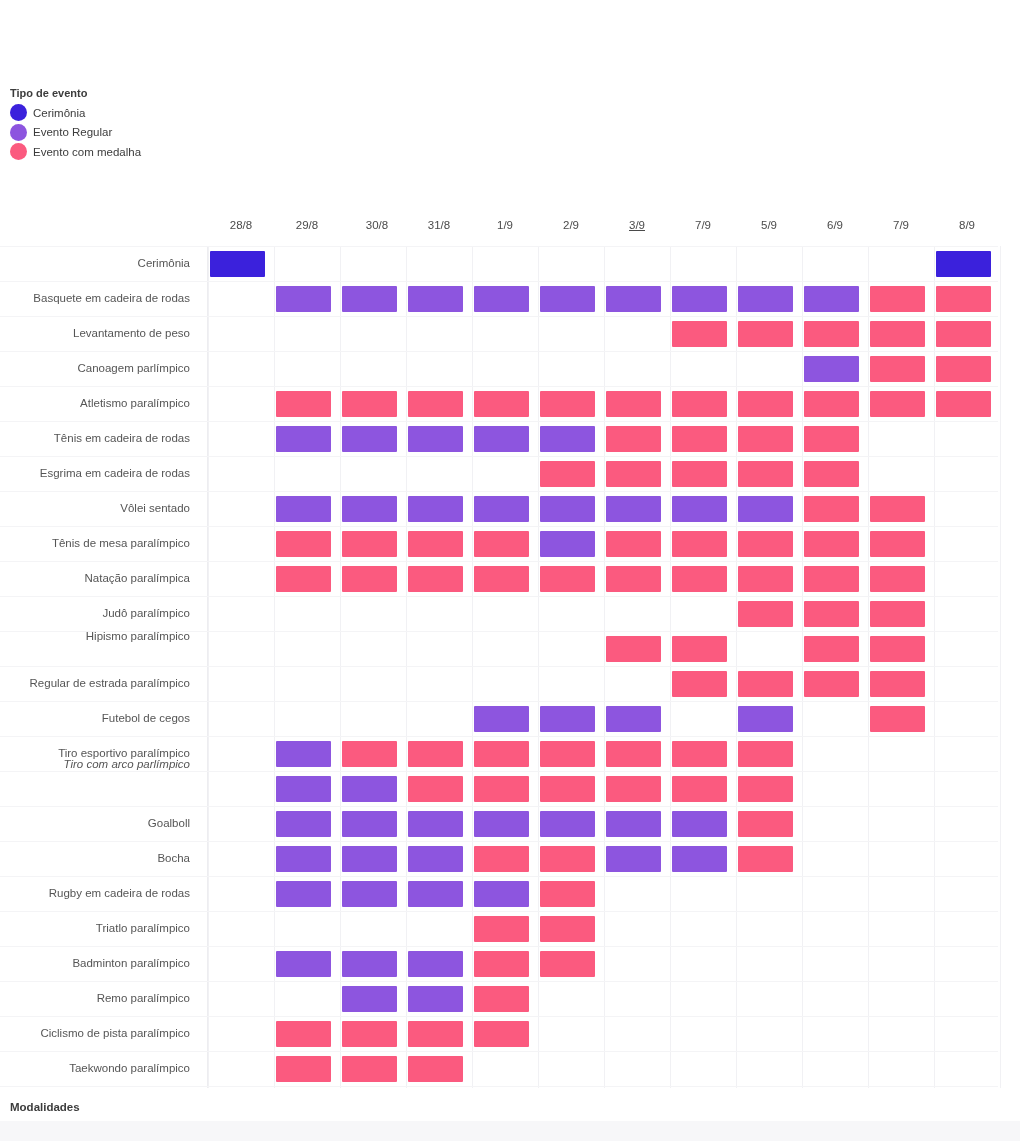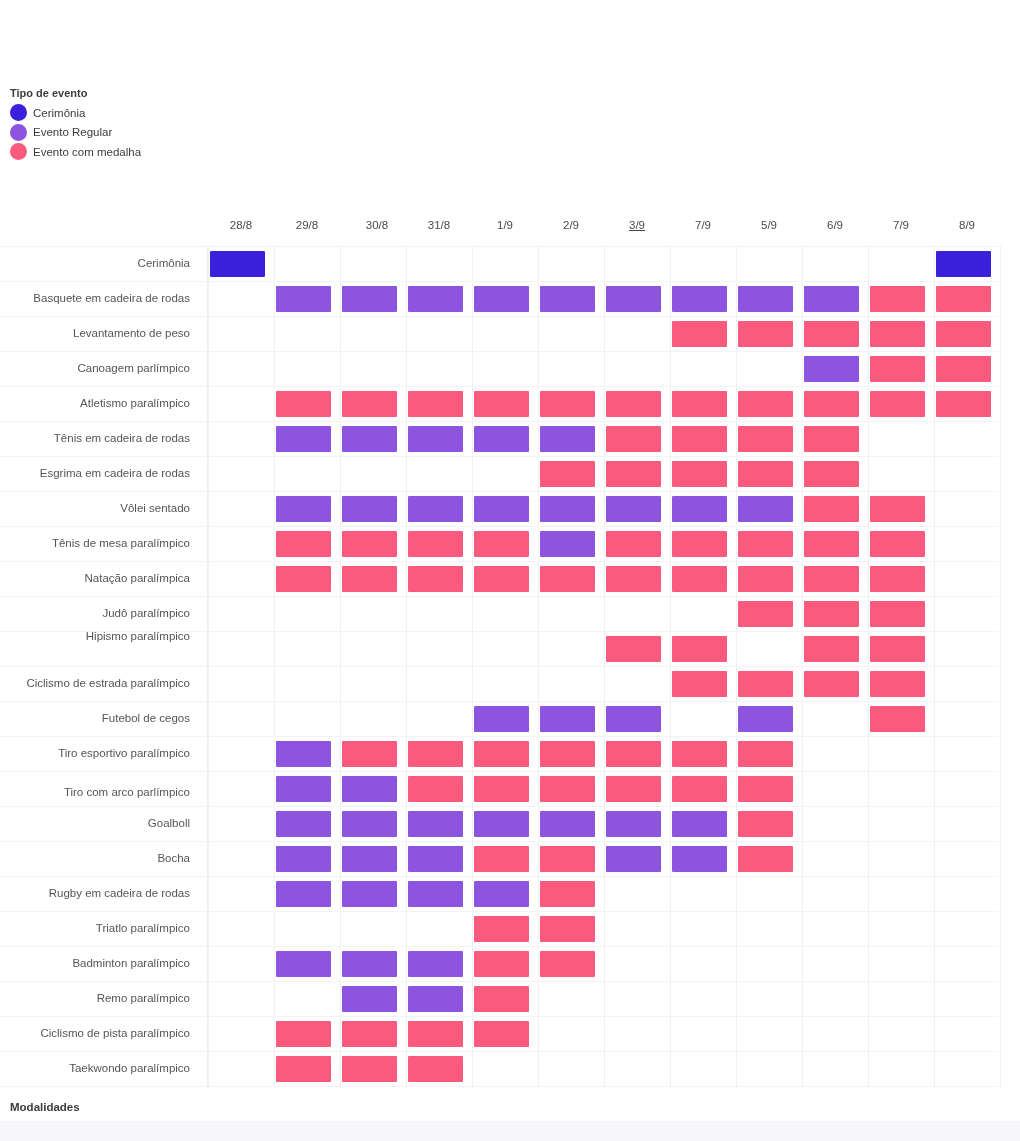--- a/index.html
+++ b/index.html
@@ -209,24 +209,24 @@
       <div class="y-tick" style="top: 81px; padding-right: 10px;">Levantamento de peso</div>
       <div class="y-tick" style="top: 116px; padding-right: 10px;">Canoagem parlímpico</div>
       <div class="y-tick" style="top: 151px; padding-right: 10px;">Atletismo paralímpico</div>
       <div class="y-tick" style="top: 186px; padding-right: 10px;">Tênis em cadeira de rodas</div>
       <div class="y-tick" style="top: 221px; padding-right: 10px;">Esgrima em cadeira de rodas</div>
       <div class="y-tick" style="top: 256px; padding-right: 10px;">Vôlei sentado</div>
       <div class="y-tick" style="top: 291px; padding-right: 10px;">Tênis de mesa paralímpico</div>
       <div class="y-tick" style="top: 326px; padding-right: 10px;">Natação paralímpica</div>
       <div class="y-tick" style="top: 361px; padding-right: 10px;">Judô paralímpico</div>
       <div class="y-tick" style="top: 384px; padding-right: 10px;">Hipismo paralímpico</div>
-      <div class="y-tick" style="top: 431px; padding-right: 10px;">Ciclismo de estrada paralímpico</div>
+      <div class="y-tick" style="top: 431px; padding-right: 10px;">Regular de estrada paralímpico</div>
       <div class="y-tick" style="top: 466px; padding-right: 10px;">Futebol de cegos</div>
       <div class="y-tick" style="top: 501px; padding-right: 10px;">Tiro esportivo paralímpico</div>
-      <div class="y-tick" style="top: 540px; padding-right: 10px;">Tiro com arco parlímpico</div>
+      <div class="y-tick" style="top: 512px; padding-right: 10px; font-style: italic;">Tiro com arco parlímpico</div>
       <div class="y-tick" style="top: 571px; padding-right: 10px;">Goalboll</div>
       <div class="y-tick" style="top: 606px; padding-right: 10px;">Bocha</div>
       <div class="y-tick" style="top: 641px; padding-right: 10px;">Rugby em cadeira de rodas</div>
       <div class="y-tick" style="top: 676px; padding-right: 10px;">Triatlo paralímpico</div>
       <div class="y-tick" style="top: 711px; padding-right: 10px;">Badminton paralímpico</div>
       <div class="y-tick" style="top: 746px; padding-right: 10px;">Remo paralímpico</div>
       <div class="y-tick" style="top: 781px; padding-right: 10px;">Ciclismo de pista paralímpico</div>
       <div class="y-tick" style="top: 816px; padding-right: 10px;">Taekwondo paralímpico</div>
     </div>
 

